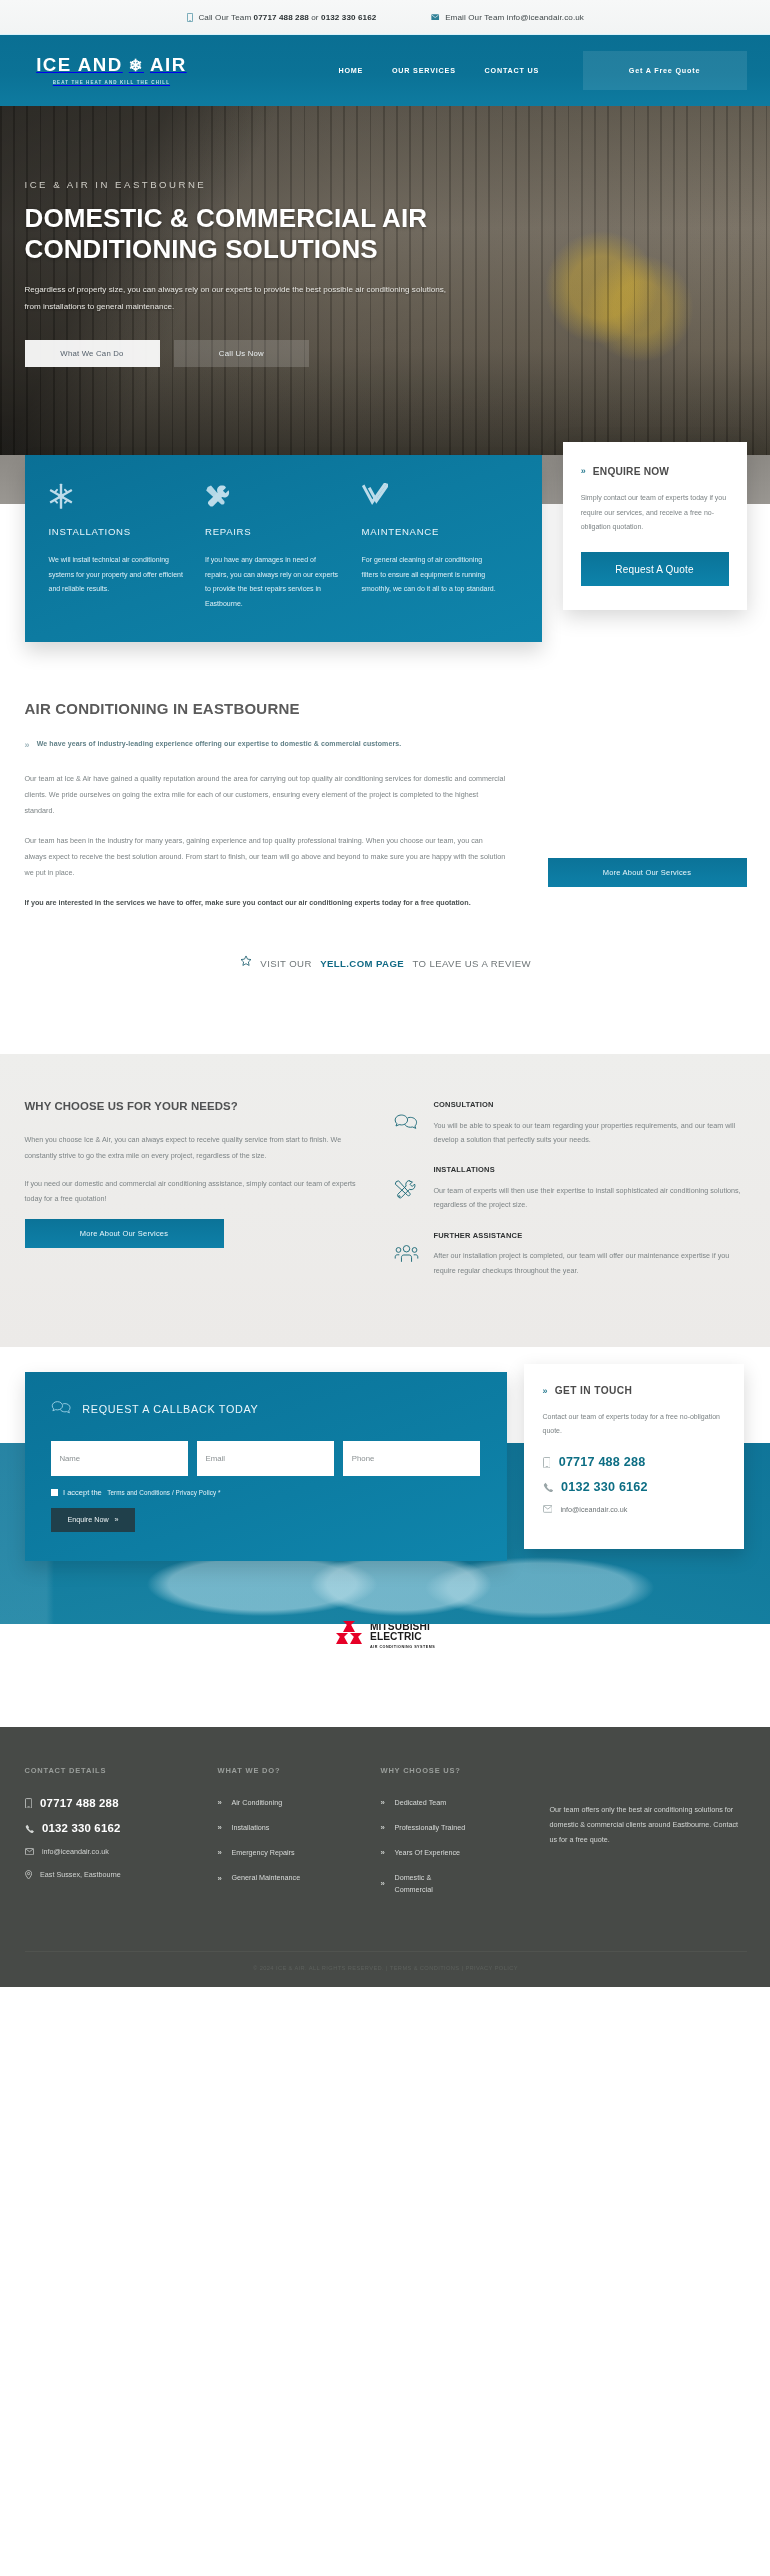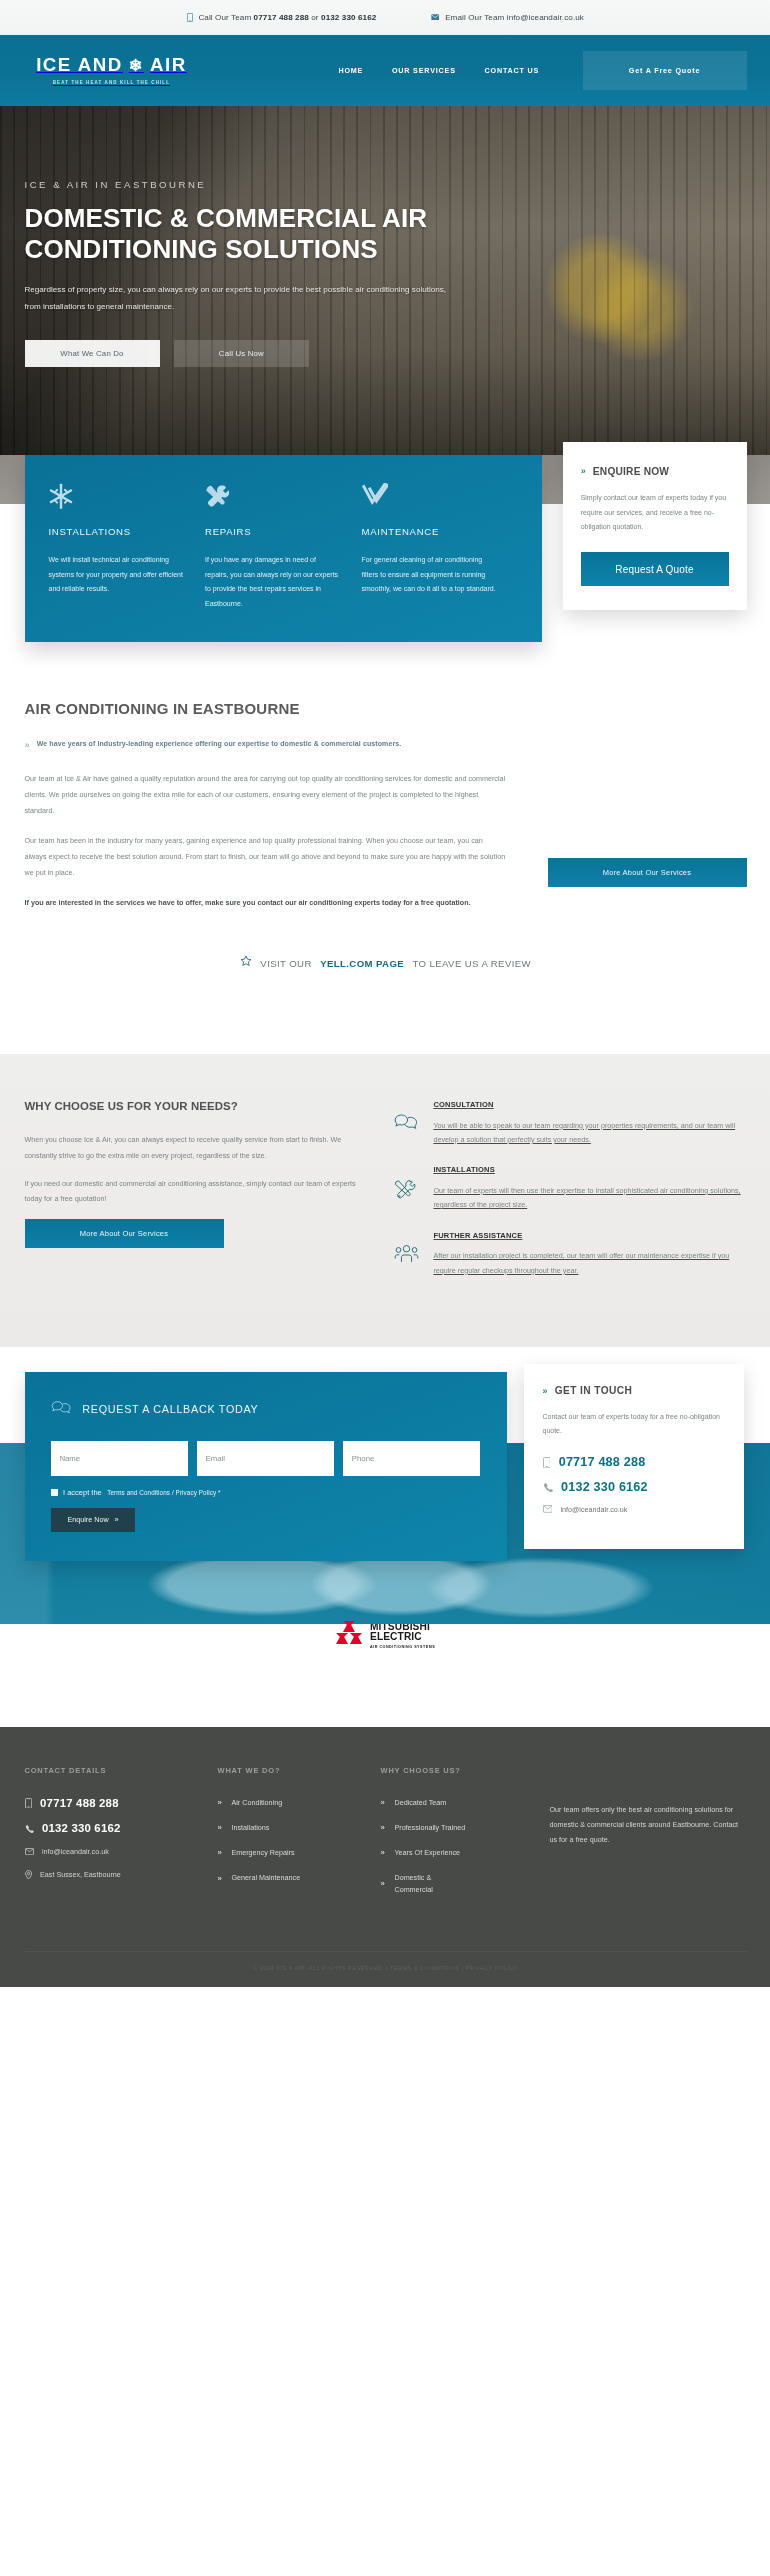--- a/index.html
+++ b/index.html
@@ -176,21 +176,21 @@
   .review .star { color:#1e5f70; }
   .review b { color:#116a85; font-weight:700; }
 
   
   .why { background:linear-gradient(180deg,#eeeeec,#eceae8); padding:46px 0 51px 0;margin-top:43px; }
   .why-grid { display:flex; gap:32.5px; }
   .why-left { width:337px; }
   .why-left h2 { font-size:11.4px; color:#4f5152; font-weight:700; letter-spacing:0.1px; margin-bottom:20.5px; }
   .why-left p { font-size:7.2px; line-height:2.1; color:#7d8486; margin-bottom:13.2px; }
   .why-left .btn-blue { width:199px; margin-top:13.2px; }
-  .why-right { flex:1;text-decoration:underline; }
+  .why-right { flex:1; }
   .wr-item { display:flex; gap:14.4px; margin-bottom:18px; }
   .wr-ic { width:25px; flex:0 0 25px; color:#1d6a78; padding-top:13.2px; }
   .wr-ic svg { display:block; }
   .wr-body h4 { font-size:7.5px; color:#2e3132; font-weight:700; letter-spacing:0.2px; margin-bottom:9.6px; }
   .wr-body p { font-size:7.2px; line-height:2.0; color:#7d8486; }
 
   
   .callback-zone { position:relative; background:#ffffff; }
   .cb-photo {
     position:absolute; left:0; right:0; top:96px; height:181px;

